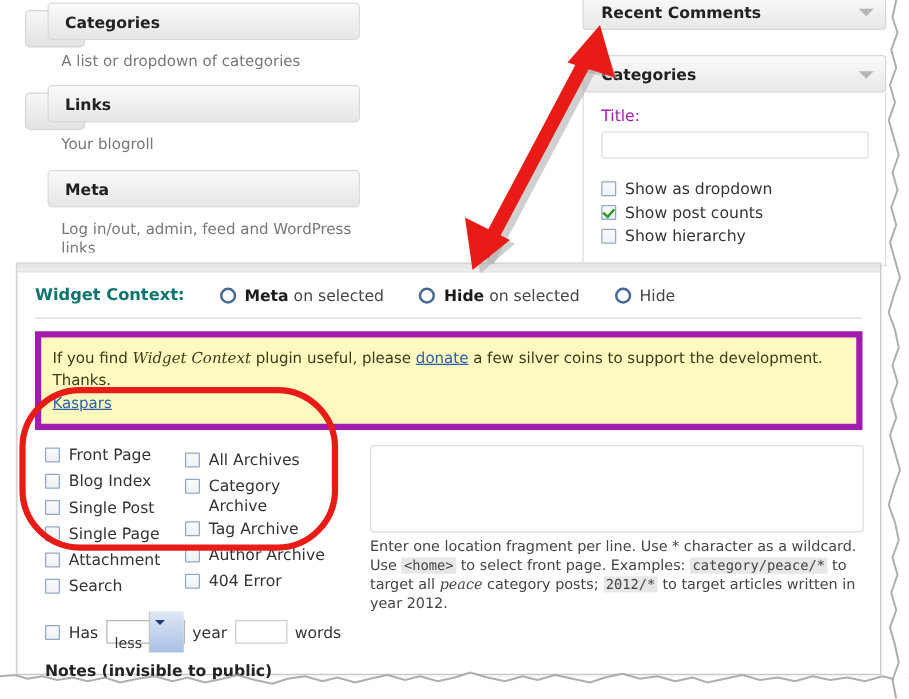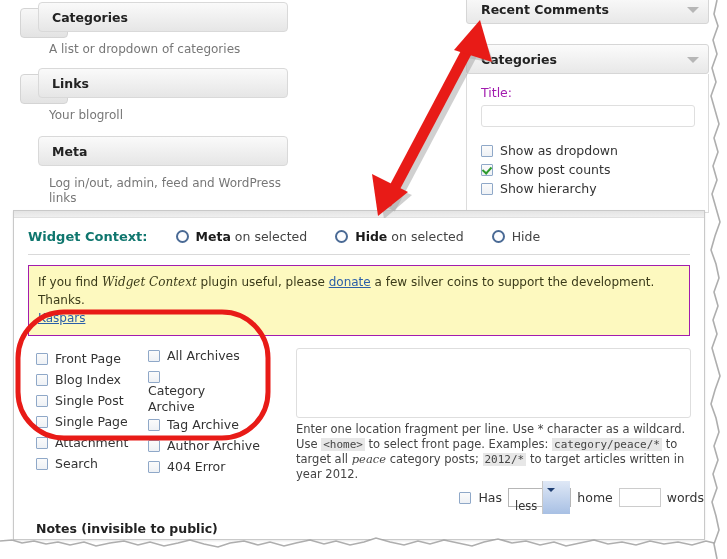--- a/index.html
+++ b/index.html
@@ -156,21 +156,21 @@
     border: 2px solid #4a6a95;
     background: #fcfdff;
     box-sizing: border-box;
     margin-right: 7px; flex: none;
   }
   .radio-item b { color: #1a1a1a; margin-right: 4px; }
 
   .notice {
     margin: 10px 14px 0 14px;
     background: #fdf9bf;
-    border: 1px solid #a21caf;
+    border: 5px solid #a21caf;
     box-sizing: border-box;
     padding: 7px 9px 8px 9px;
     font-size: 12px;
     color: #3b3b1a;
     line-height: 18px;
   }
   .notice i { font-family: "DejaVu Serif", "Liberation Serif", serif; font-style: italic; }
   .notice a { color: #2b5fa8; text-decoration: underline; }
 
   .wc-cols {
@@ -216,21 +216,21 @@
     font-family: "DejaVu Sans Mono", "Liberation Mono", monospace;
     background: #e7e7e7;
     padding: 0 2px;
     font-size: 11px;
   }
   .url-help i { font-family: "DejaVu Serif","Liberation Serif",serif; font-style: italic; }
 
   .words-row {
     display: flex; align-items: center;
     margin: 6px 0 0 22px;
-    font-size: 12.5px; color: #333; justify-content: flex-end;
+    font-size: 12.5px; color: #333;
   }
   .sel {
     height: 19px;
     border: 1px solid #b6b6b6;
     background: #fff;
     box-sizing: border-box;
     display: flex; align-items: center;
     margin: 0 6px;
     font-size: 11.5px;
   }
@@ -393,21 +393,21 @@
               <span class="cb"></span>
               <span>Search</span>
             </div>
           </div>
 
           <div class="cgc wide">
             <div class="chk-row">
               <span class="cb"></span>
               <span>All Archives</span>
             </div>
-            <div class="chk-row" style="margin-bottom:2px;flex-direction:column;">
+            <div class="chk-row" style="margin-bottom:2px;">
               <span class="cb"></span>
               <span style="display:block; width:92px;">Category Archive</span>
             </div>
             <div class="chk-row">
               <span class="cb"></span>
               <span>Tag Archive</span>
             </div>
             <div class="chk-row">
               <span class="cb"></span>
               <span>Author Archive</span>
@@ -428,21 +428,21 @@
       </div>
     </div>
 
     <div class="words-row">
       <span class="cb"></span>
       <span>Has</span>
       <span class="sel">
         <span>less</span>
         <span class="arrow"></span>
       </span>
-      <span>home</span>
+      <span>year</span>
       <input class="words-input" type="text" value="" style="">
       <span>words</span>
     </div>
 
     <div class="notes-label">Notes (invisible to public)</div>
 
   </div>
 
   <svg class="anno" id="arrow-anno" viewBox="0 0 130 200">
     <g transform="translate(4,5)">

